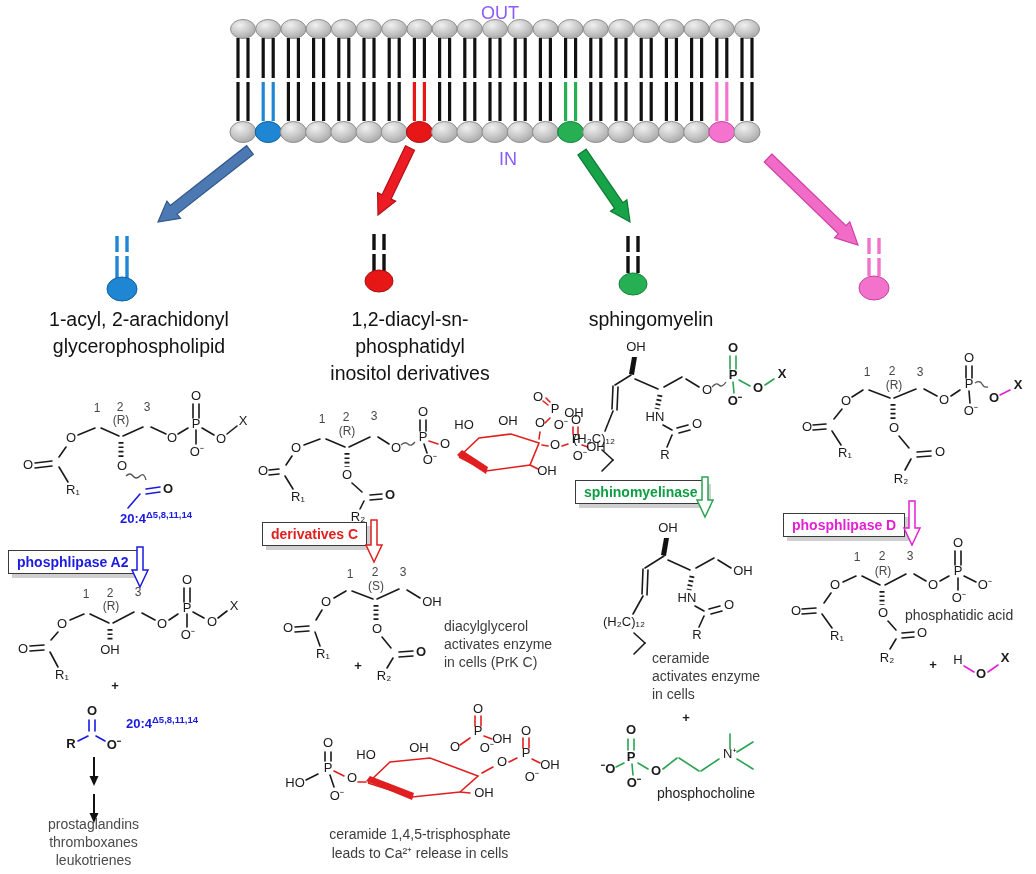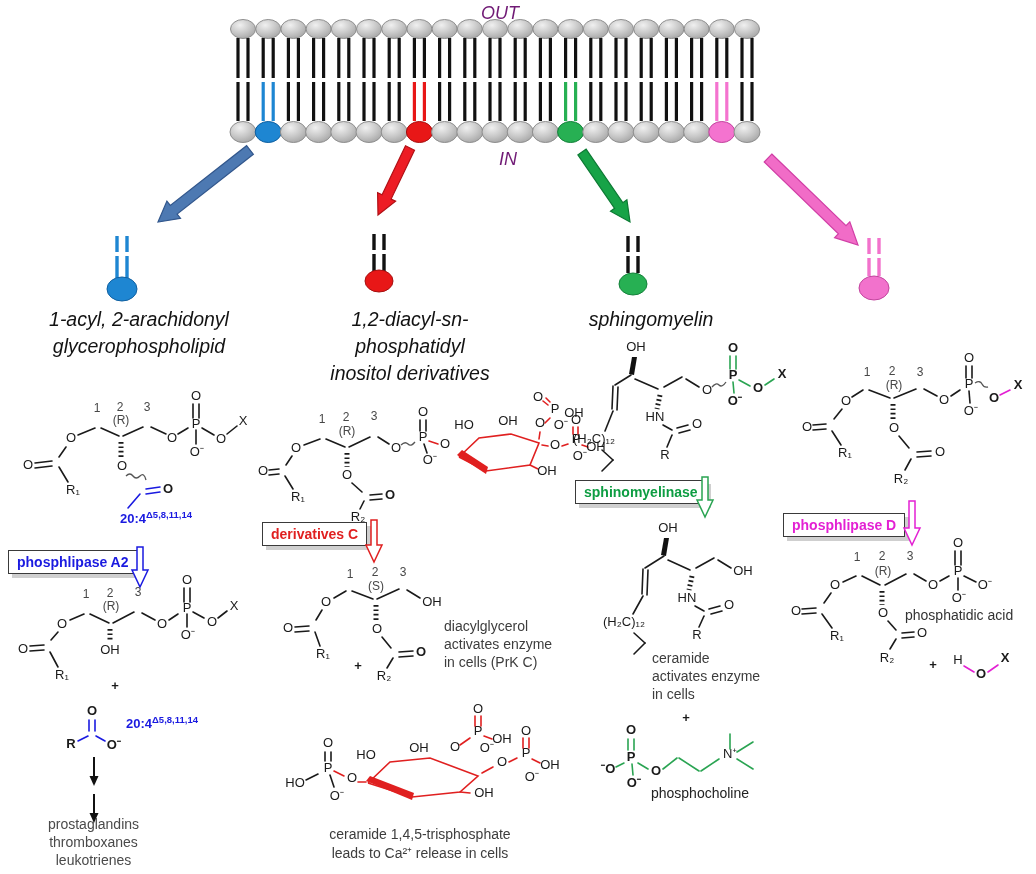--- a/index.html
+++ b/index.html
@@ -1,21 +1,21 @@
 <!DOCTYPE html>
 <html><head>
 <meta charset="utf-8">
 <style>
   html,body{margin:0;padding:0;background:#fff;}
   #canvas{position:relative;width:1036px;height:874px;background:#fff;overflow:hidden;
           font-family:"Liberation Sans",sans-serif;color:#1a1a1a;}
   .abs{position:absolute;}
-  .lbl{font-size:17px;color:#701a75;font-style:italic;}
+  .lbl{font-size:17px;color:#8b5cf6;}
   .pre{white-space:pre-line;}
-  .title{font-size:19.5px;line-height:1.38;text-align:center;color:#121212;font-style:italic;}
+  .title{font-size:19.5px;line-height:1.38;text-align:center;color:#121212;}
   .enzyme-box{position:absolute;background:#fff;border:1.6px solid #3a3a3a;
               box-shadow:4px 4px 0 0 #cfcfcf;padding:3px 8px;font-size:14px;font-weight:bold;
               white-space:nowrap;}
   .cap{font-size:14px;color:#3d3d3d;line-height:1.28;}
   .cap-gray{color:#4a4a4a;}
   svg{position:absolute;overflow:visible;}
   svg text{font-family:"Liberation Sans",sans-serif;}
   .b{stroke:#1a1a1a;stroke-width:1.6;fill:none;stroke-linecap:round;}
   .sb{stroke:#1a1ae0;}
   .sr{stroke:#e02020;}
@@ -583,21 +583,21 @@
     <line class="sg b" x1="43" y1="55" x2="53" y2="61"></line>
     <text class="at tg bold" x="61" y="67">O</text>
     <line class="sg b" x1="68" y1="61" x2="82" y2="50"></line>
     <line class="sg b" x1="84" y1="50" x2="104" y2="63"></line>
     <line class="sg b" x1="106" y1="63" x2="124" y2="51"></line>
     <text class="at tg" x="135" y="50">N⁺</text>
     <line class="sg b" x1="135" y1="41" x2="135" y2="26"></line>
     <line class="sg b" x1="142" y1="44" x2="158" y2="34"></line>
     <line class="sg b" x1="142" y1="51" x2="158" y2="61"></line>
   </svg>
-  <div class="abs cap" style="left:645px;top:785px;width:110px;text-align:center;color:#222;">phosphocholine</div>
+  <div class="abs cap" style="left:645px;top:785px;width:110px;text-align:right;color:#222;">phosphocholine</div>
 
   <svg style="left:800px;top:345px;" width="236" height="150">
     <text class="num" x="67" y="31">1</text>
     <text class="num" x="92" y="30">2</text>
     <text class="num" x="120" y="31">3</text>
     <text class="num" x="94" y="44">(R)</text>
     <line class="b" x1="69" y1="45" x2="90" y2="53"></line>
       <line class="b" x1="94" y1="53" x2="116" y2="44"></line>
     <line class="b" x1="63" y1="45" x2="52" y2="52"></line>
     <text class="at" x="46" y="60">O</text>

